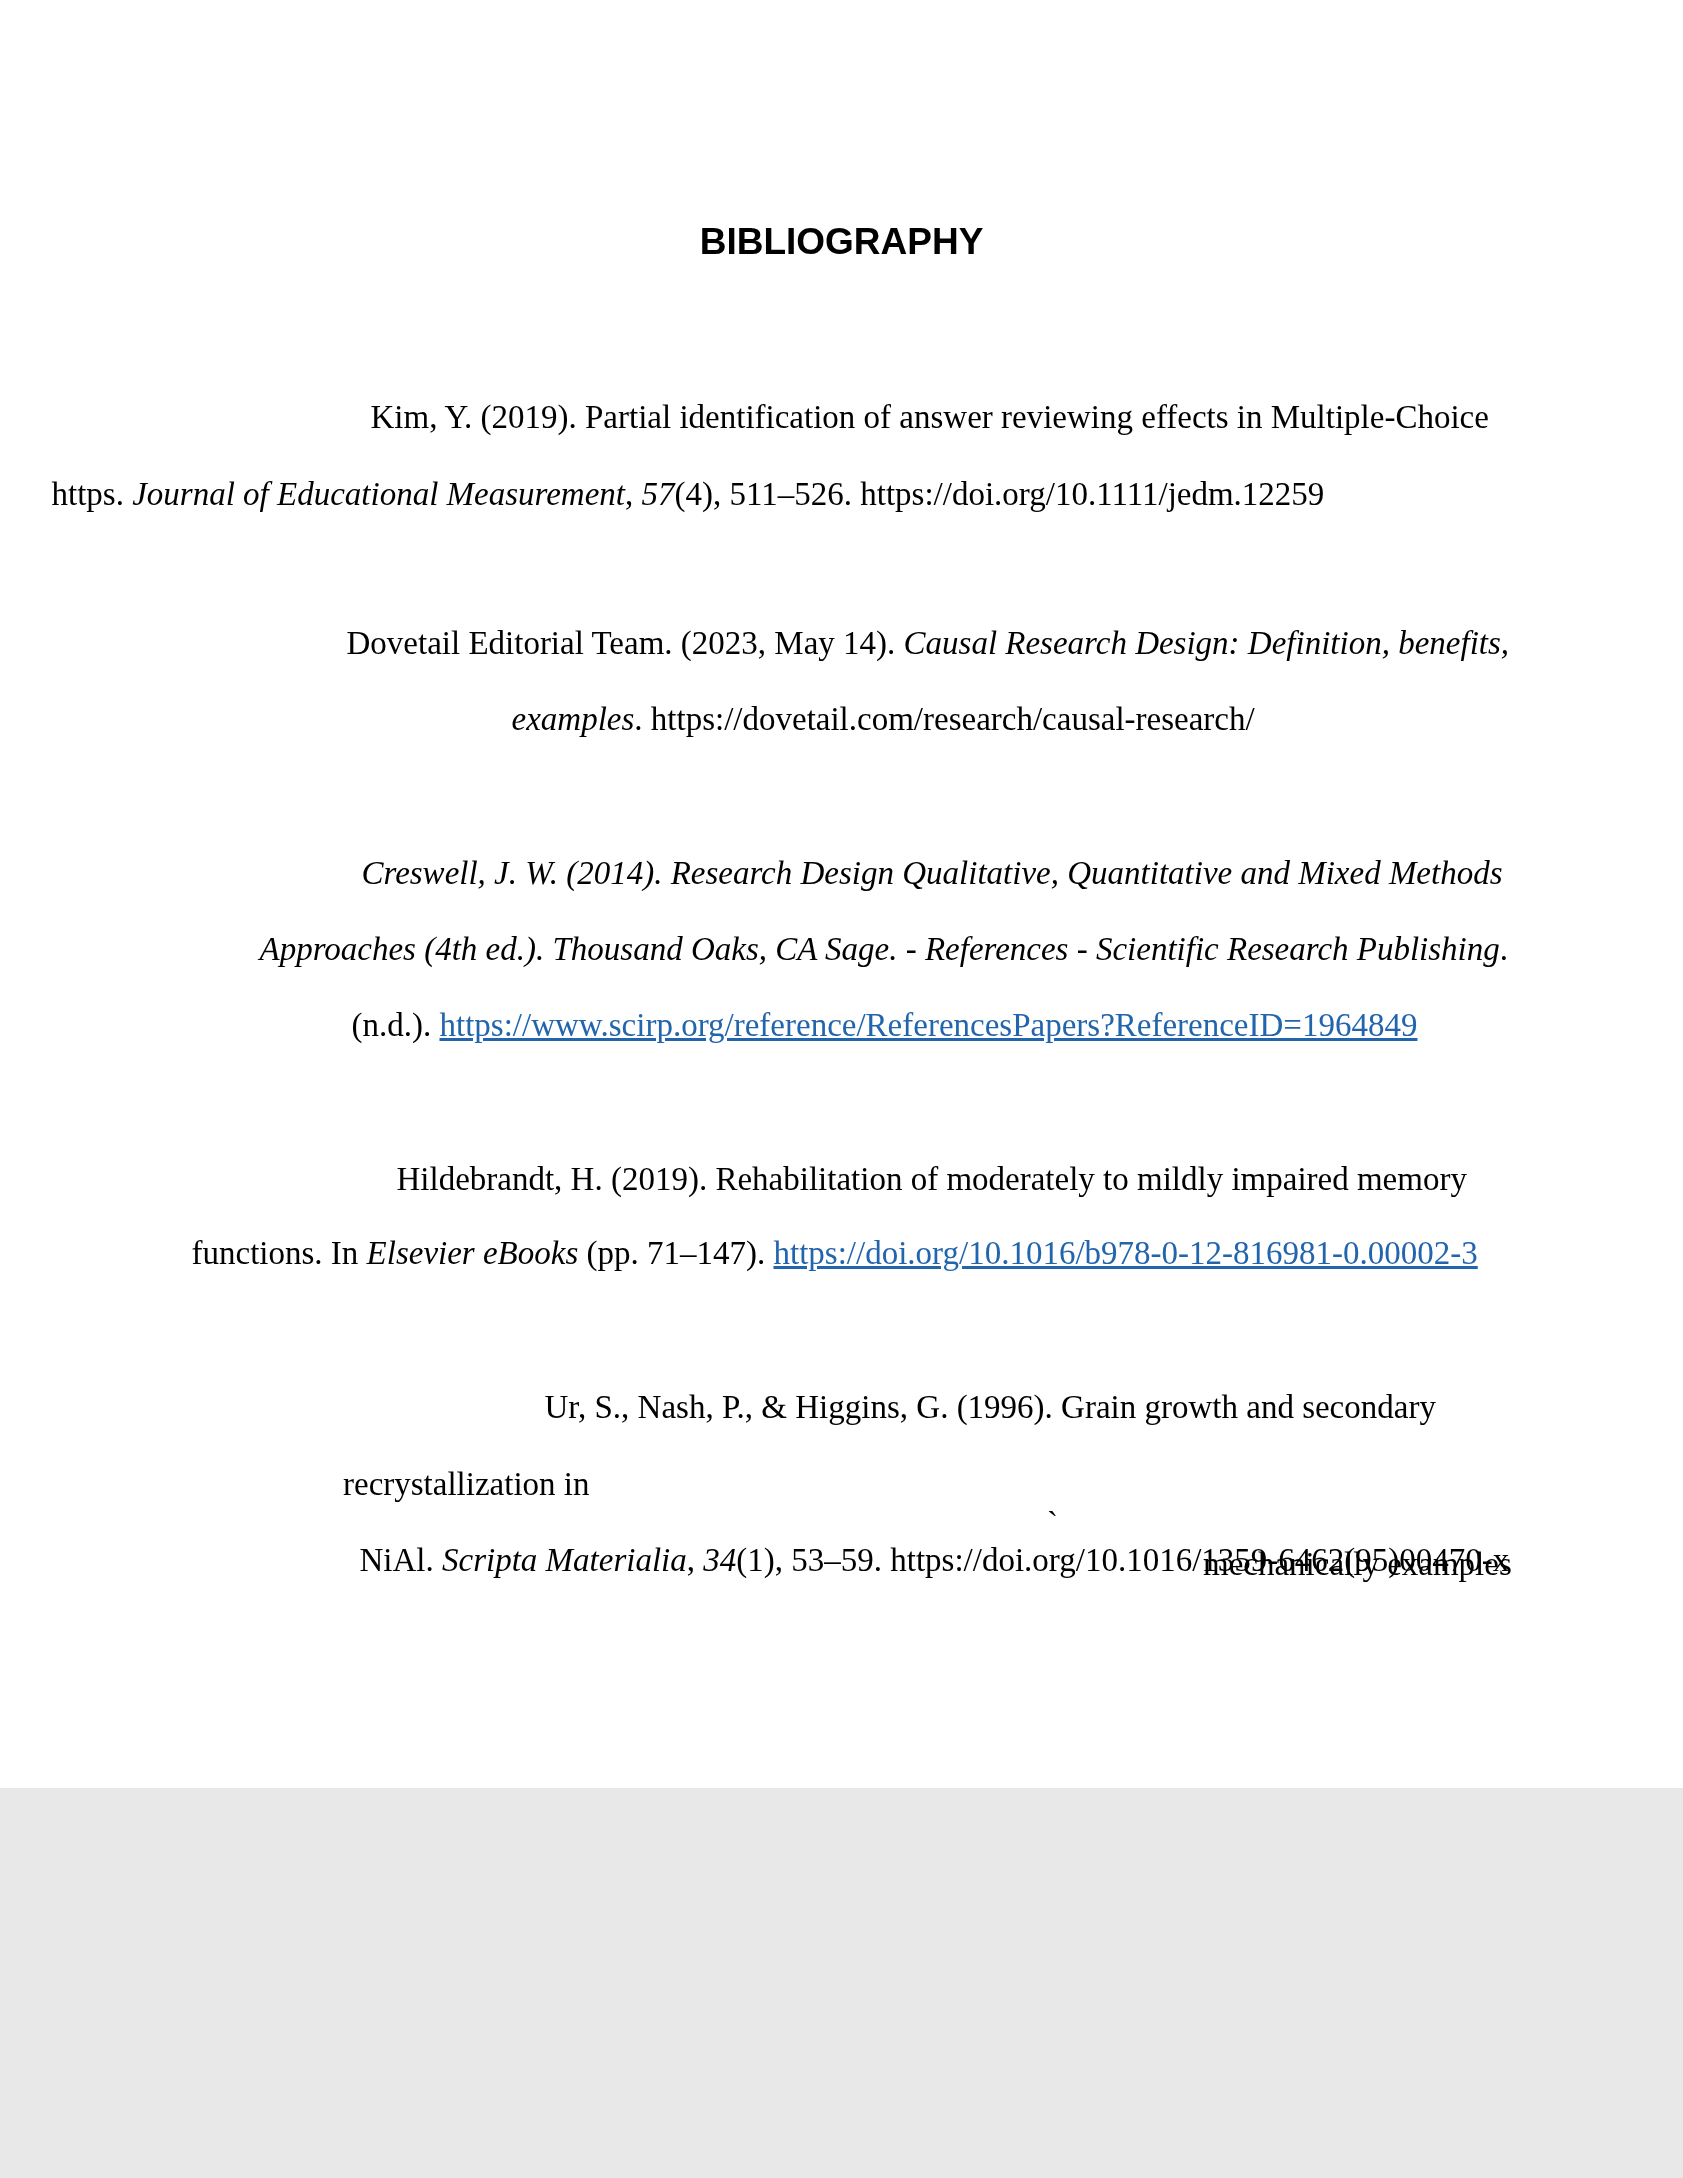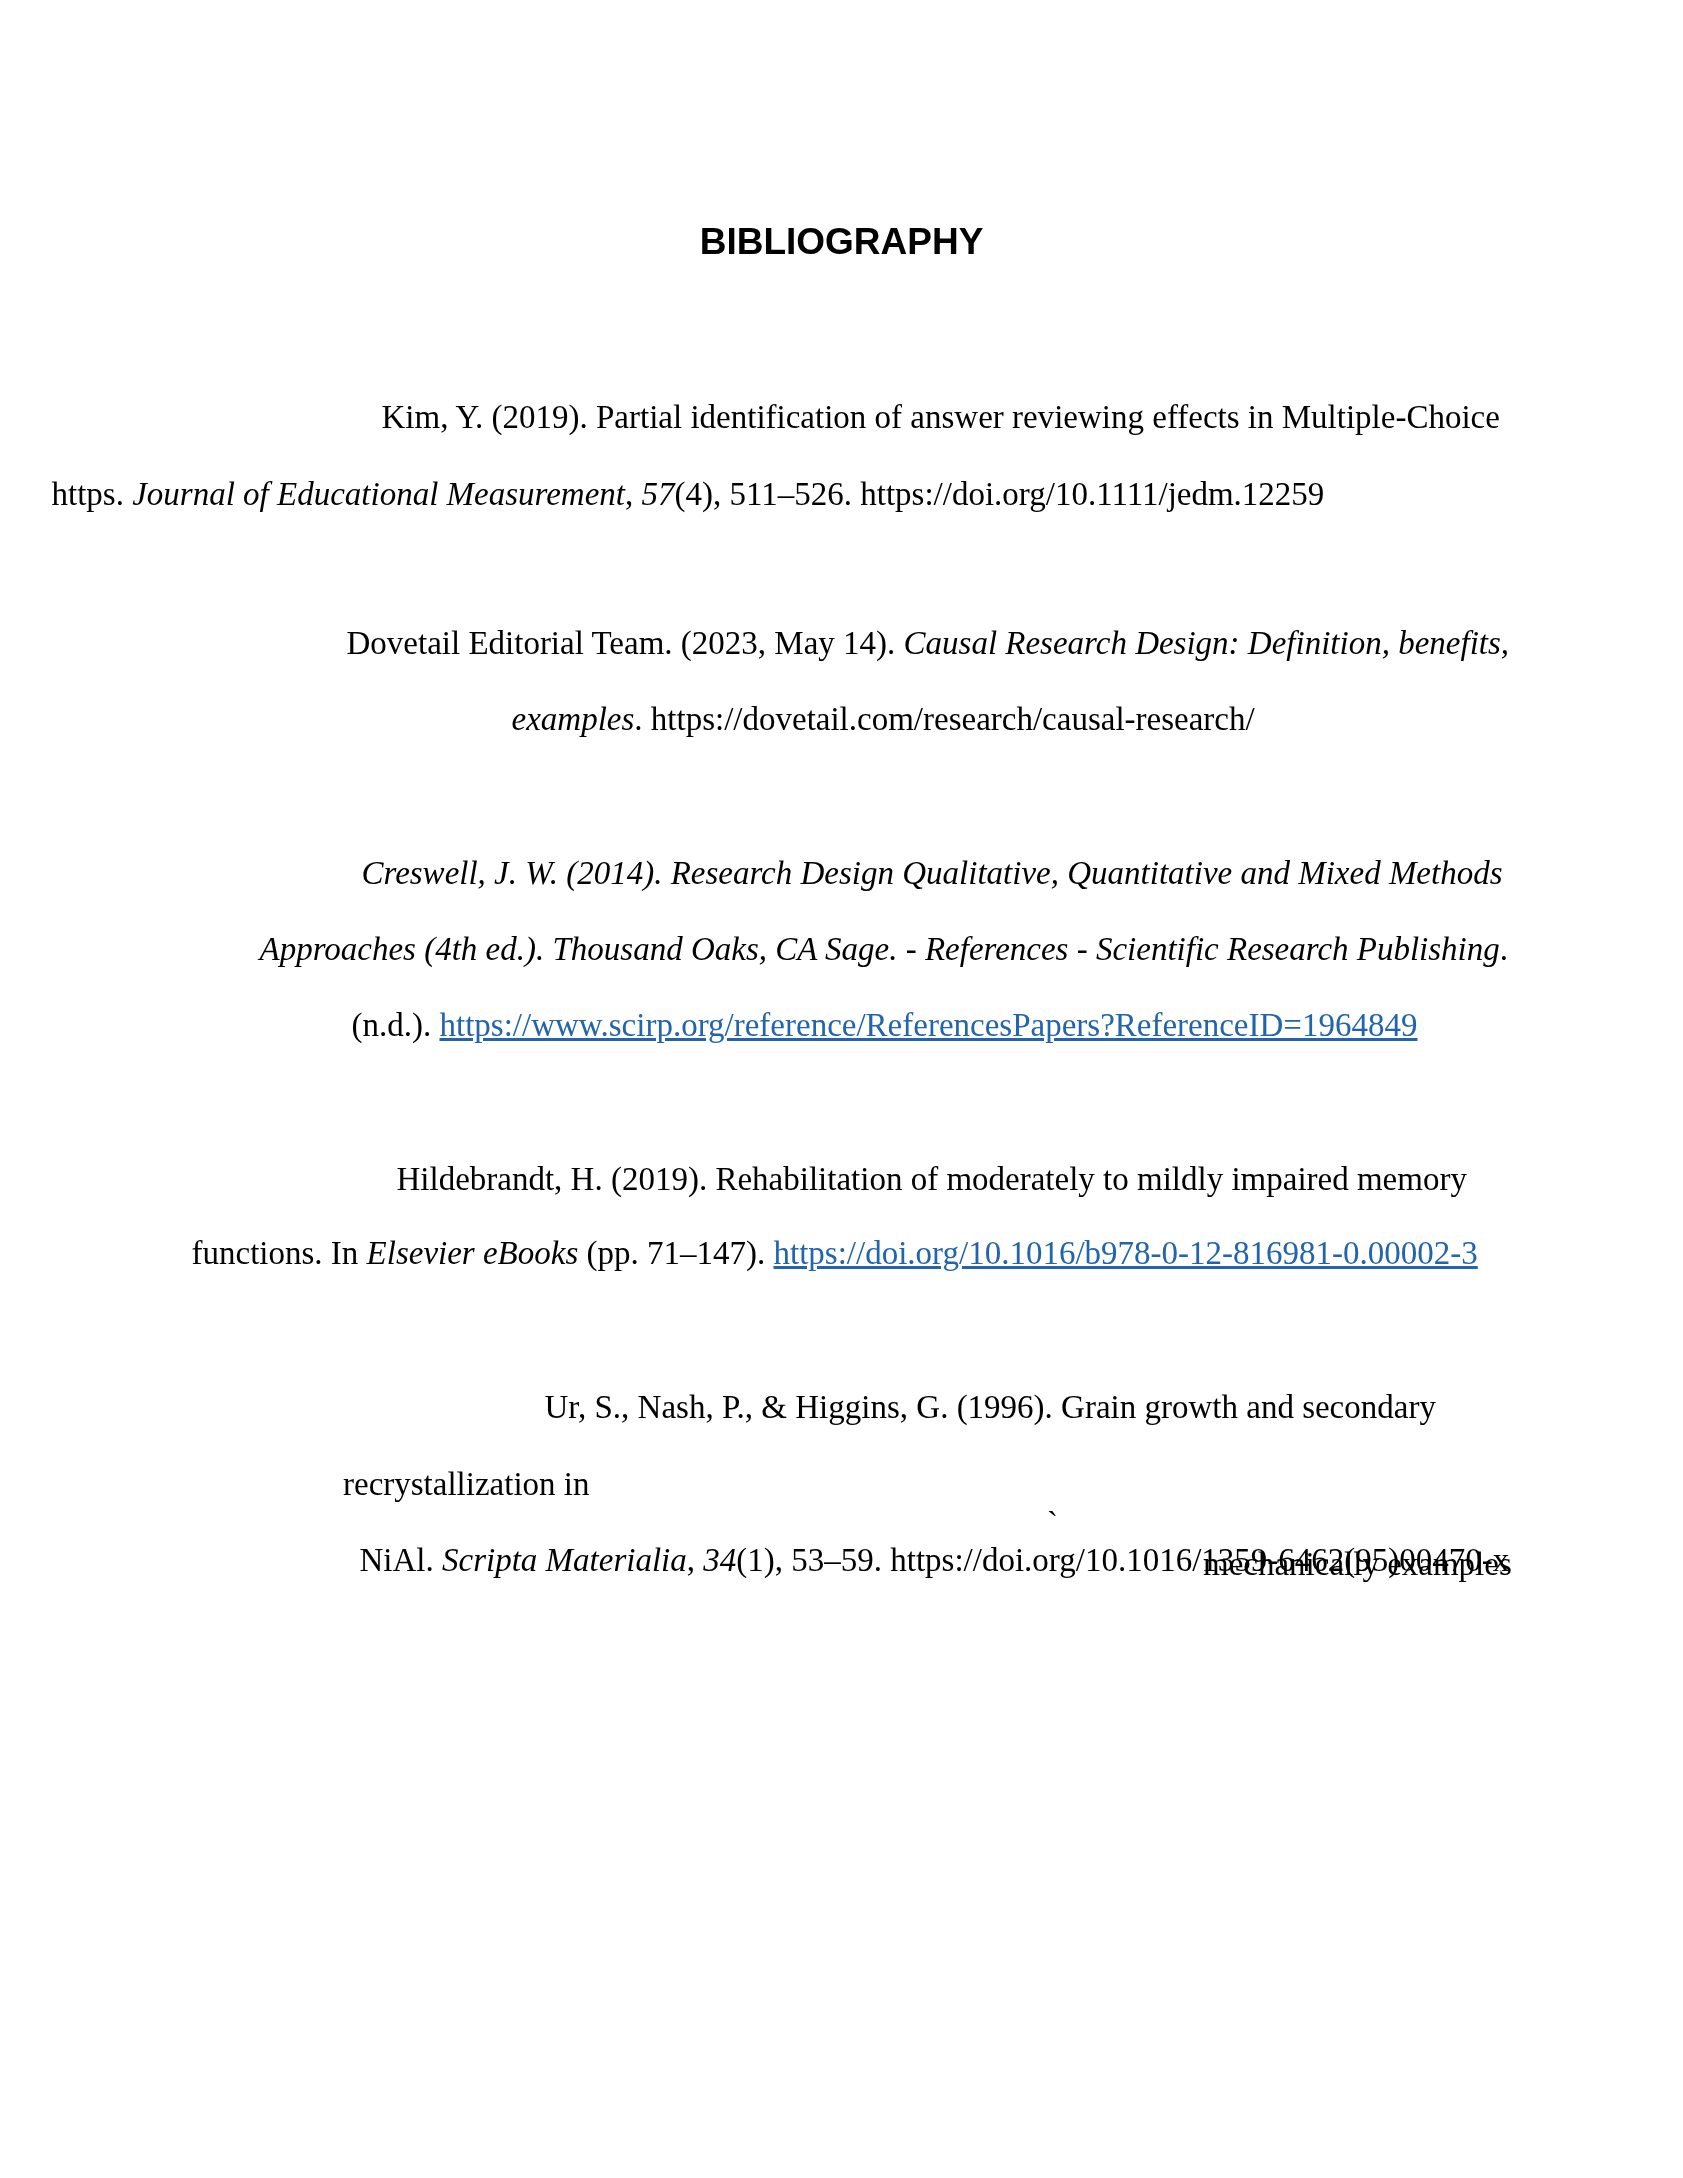--- a/index.html
+++ b/index.html
@@ -2,21 +2,21 @@
 <html style="--link-color: #2265ad; --text-color: #000000; --page-bg: #ffffff;"><head>
 <meta charset="utf-8">
 <title>Bibliography</title>
 <style>
   :root { --link-color: #2265ad; --text-color: #000000; --page-bg: #ffffff; }
   html, body { margin: 0; padding: 0; }
   body { width: 1683px; height: 2178px; background: #e8e8e8; }
   .page {
     position: relative;
     width: 1683px;
-    height: 2178px;
+    height: 1788px;
     background: var(--page-bg);
     color: var(--text-color);
     font-family: "Liberation Serif", serif;
     font-size: 33px;
     overflow: hidden;
   }
   .doc-title {
     position: absolute;
     top: 195px;
     left: 50%;
@@ -43,21 +43,21 @@
   .abs { position: absolute; }
 </style>
 </head>
 <body>
 
 <div class="page">
 
   <h1 class="doc-title">BIBLIOGRAPHY</h1>
 
   <div>
-    <div class="line" style="top:357px; left:332px;text-align:center;">
+    <div class="line" style="top:357px; left:321px;text-align:center;">
       <span class="seg">Kim, Y. (2019). Partial identification of answer reviewing effects in Multiple-Choice</span>
     </div>
     <div class="line" style="top:434px; left:2px;">
       <span class="seg">https. </span><span class="seg it">Journal of Educational Measurement</span><span class="seg">, </span><span class="seg it">57</span><span class="seg">(4), 511–526. https://doi.org/10.1111/jedm.12259</span>
     </div>
   </div>
 
   <div>
     <div class="line" style="top:583px; left:297px;">
       <span class="seg">Dovetail Editorial Team. (2023, May 14). </span><span class="seg it">Causal Research Design: Definition, benefits,</span>

